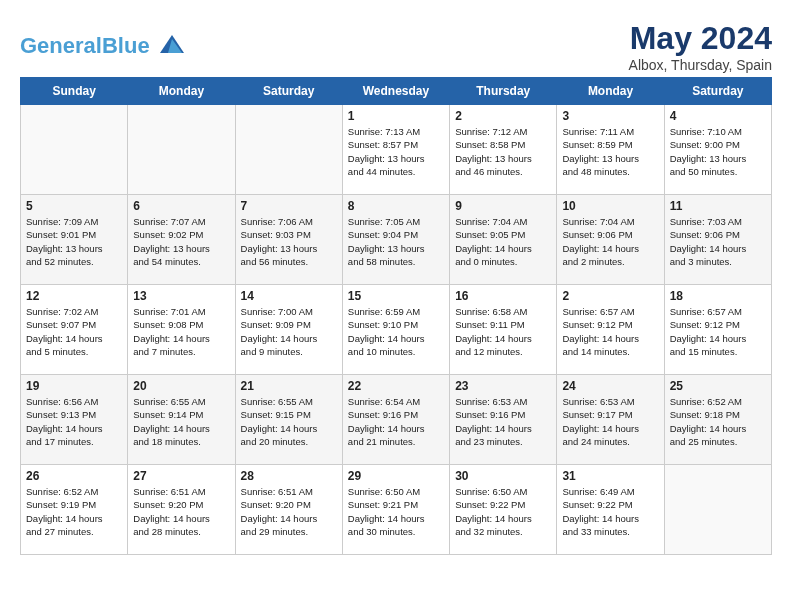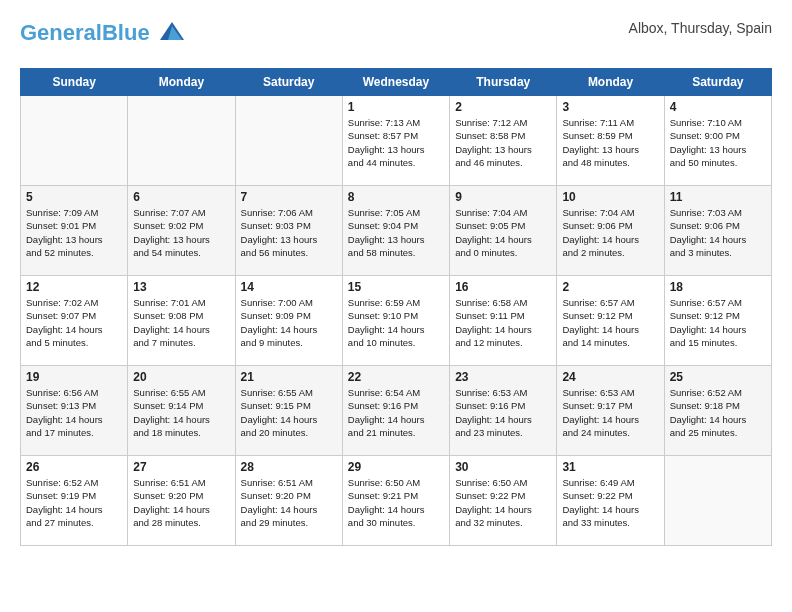--- a/index.html
+++ b/index.html
@@ -6,22 +6,22 @@
     body {
       font-family: Arial, sans-serif;
       background: #fff;
       width: 792px;
       min-height: 612px;
       padding: 20px;
     }
     .header {
       display: flex;
       justify-content: space-between;
-      align-items: flex-start;
-      margin-bottom: 20px;
+      align-items: center;
+      margin-bottom: 4px;
     }
     .logo {
       display: flex;
       align-items: center;
     }
     .logo-text {
       font-size: 22px;
       font-weight: bold;
       color: #1a3a6b;
       line-height: 1.1;
@@ -95,20 +95,21 @@
           <span>General</span><span style="color:#4a9fd4;">Blue</span>
           <svg width="28" height="28" viewBox="0 0 28 28" style="display:inline-block;vertical-align:middle;margin-left:2px;">
             <polygon points="14,2 26,20 2,20" fill="#2563a8"></polygon>
             <polygon points="14,6 24,20 10,20" fill="#4a9fd4"></polygon>
           </svg>
         </div>
       </div>
     </div>
   </div>
   <div class="title-block">
+    <div class="month-year">May 2024</div>
     <div class="location">Albox, Thursday, Spain</div>
   </div>
 </div>
 
 <table>
   <thead>
     <tr id="weekday-header-row">
         <th>Sunday</th>
         <th>Monday</th>
         <th>Saturday</th>

